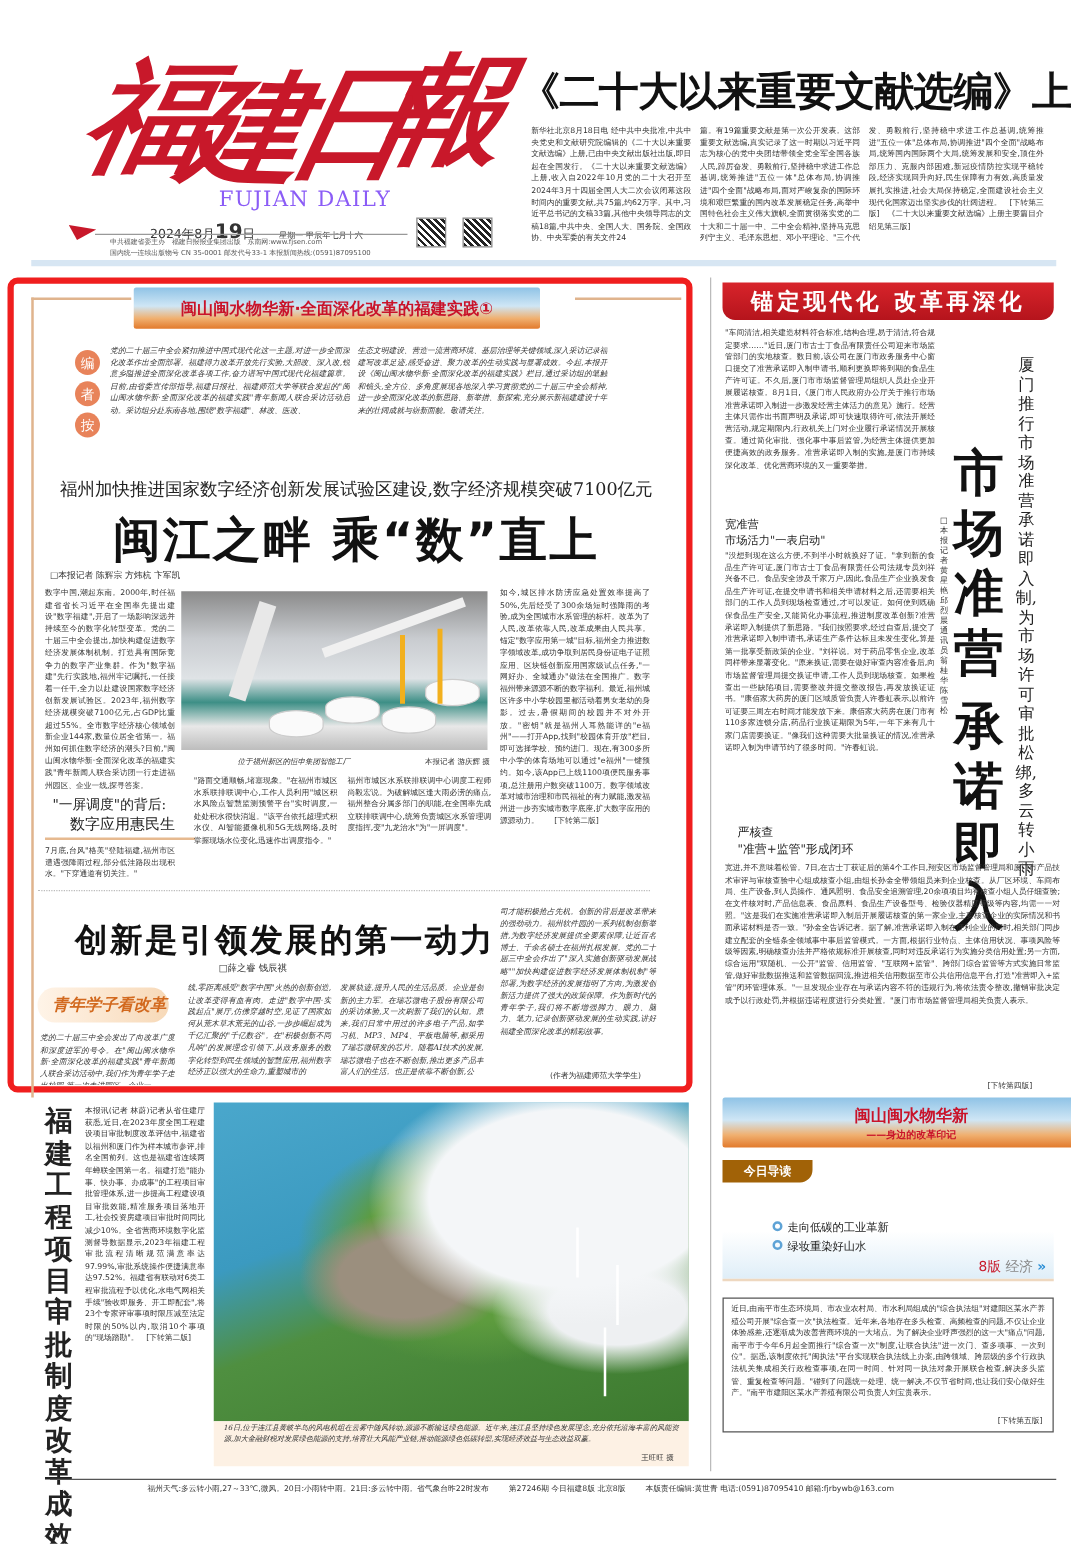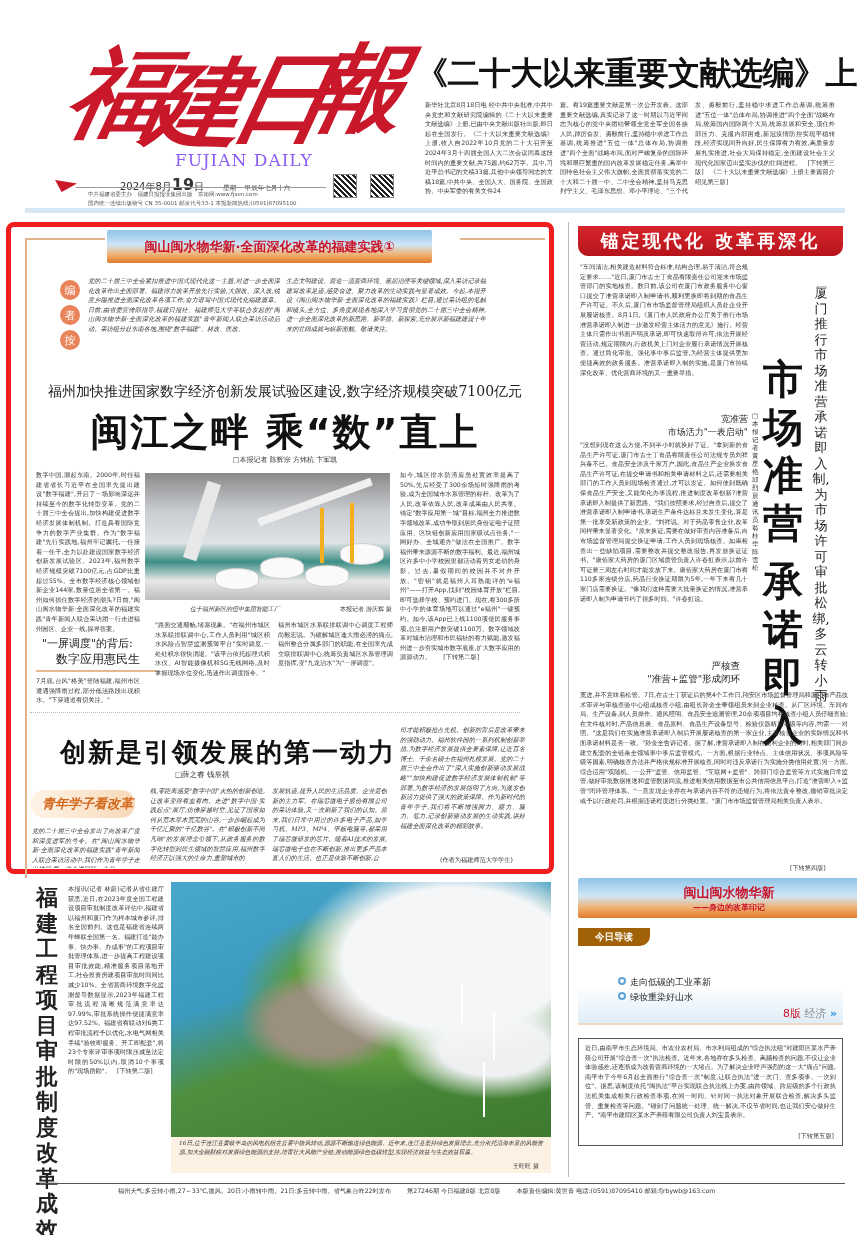--- a/index.html
+++ b/index.html
@@ -15,31 +15,31 @@
 #info-lines{left:88px;top:190px;font-size:5.5px;color:#555;line-height:9px}
 .qr{width:24px;height:24px;background:repeating-linear-gradient(45deg,#222 0 2px,#fff 2px 4px);border:1px solid #888}
 #top-headline{left:416px;top:52px;font-size:32px;font-weight:bold;color:#111;letter-spacing:-0.5px;white-space:nowrap}
 .hr-blue{background:#d7e6f3}
 #red-frame{left:6px;top:222px;width:548px;height:652px;border:5px solid #f01e1e;border-radius:8px}
 .banner{background:linear-gradient(180deg,#8fc3e6 0%,#cfe6f5 45%,#f0b070 75%,#e27a2c 100%);border-radius:2px;display:flex;align-items:center;justify-content:center;color:#c9132a;font-weight:bold}
 #side-note{left:60px;top:280px;width:22px;}
 .note-dot{width:20px;height:20px;border-radius:50%;background:#e8835a;color:#fff;font-size:11px;display:flex;align-items:center;justify-content:center;margin-bottom:5px;font-family:"DejaVu Serif",serif}
 #subhead-main{left:40px;top:383px;width:490px;text-align:center;font-family:"DejaVu Serif",serif;font-size:14px;color:#222;white-space:nowrap}
 #headline-main{left:40px;top:407px;width:490px;text-align:center;font-size:38px;font-weight:bold;color:#111;letter-spacing:2px;white-space:nowrap}
-#byline-main{left:40px;top:455px;width:490px;text-align:center;font-size:7px;color:#333}
+#byline-main{left:40px;top:455px;width:490px;font-size:7px;color:#333}
 #factory-photo{left:145px;top:473px;width:245px;height:127px;background:linear-gradient(180deg,#8a8a8a 0%,#c9ccd0 30%,#dfe3e6 55%,#3d8f86 70%,#e8e8e8 85%,#bdbdbd 100%);overflow:hidden}
 .spool{position:absolute;width:44px;height:22px;background:#fafafa;border-radius:50%/40%;border:1px solid #ccc}
 #subhead-box{left:36px;top:636px;width:120px;height:36px;border-bottom:2px solid #e6b98f}
 #innov-title{left:60px;top:735px;font-family:"DejaVu Serif",serif;font-size:26px;font-weight:bold;color:#111;letter-spacing:2px;white-space:nowrap}
 #youth-tag{left:30px;top:790px;width:105px;height:28px;border-radius:14px;background:linear-gradient(90deg,#fff4e8,#f7d9b8);color:#d2691e;font-weight:bold;font-style:italic;font-size:13px;display:flex;align-items:center;padding-left:12px;font-family:"DejaVu Serif",serif}
 #right-banner{left:578px;top:226px;width:265px;height:30px;background:linear-gradient(180deg,#d8242b,#b5141c);border-radius:0 0 10px 10px;color:#fff;font-weight:bold;font-size:18px;letter-spacing:3px;display:flex;align-items:center;justify-content:center}
 #vert-headline{left:758px;top:355px;width:50px;font-family:"DejaVu Serif",serif;font-size:40px;font-weight:bold;line-height:48px;color:#111;text-align:center}
 #vert-sub{left:812px;top:285px;width:18px;font-family:"DejaVu Serif",serif;font-size:13px;line-height:15.5px;color:#222;text-align:center}
 #vert-byline{left:752px;top:412px;width:10px;font-size:6.5px;line-height:8px;color:#333}
-.sect-title{text-align:right;font-family:"DejaVu Serif",serif;color:#222}
+.sect-title{text-align:left;font-family:"DejaVu Serif",serif;color:#222}
 #today-tag{left:578px;top:928px;width:72px;height:18px;background:#a16207;color:#fff;font-size:9.5px;font-weight:bold;display:flex;align-items:center;justify-content:center;border-radius:0 0 10px 0}
 #today-box{left:578px;top:928px;width:265px;height:97px;background:linear-gradient(180deg,#fff 60%,#dfeef8 100%);border-bottom:2px solid #eed8c0}
 #nanping-box{left:578px;top:1038px;width:265px;height:108px;border:1.5px solid #555}
 #left-vert{left:34px;top:885px;width:26px;font-family:"DejaVu Serif",serif;font-size:22px;font-weight:bold;line-height:25.5px;color:#222;text-align:center}
 #coast-photo{left:171px;top:882px;width:380px;height:255px;background:
  radial-gradient(ellipse at 75% 30%,#f4f6f8 0 28%,transparent 40%),
  radial-gradient(ellipse at 85% 65%,#eef0f2 0 12%,transparent 22%),
  radial-gradient(ellipse at 40% 55%,#9b8f7e 0 16%,transparent 26%),
  radial-gradient(ellipse at 55% 45%,#5e9c3e 0 30%,transparent 48%),
  linear-gradient(160deg,#4aa7cc 0%,#3b9ac0 35%,#4f8f40 55%,#3d7a2f 100%)}

